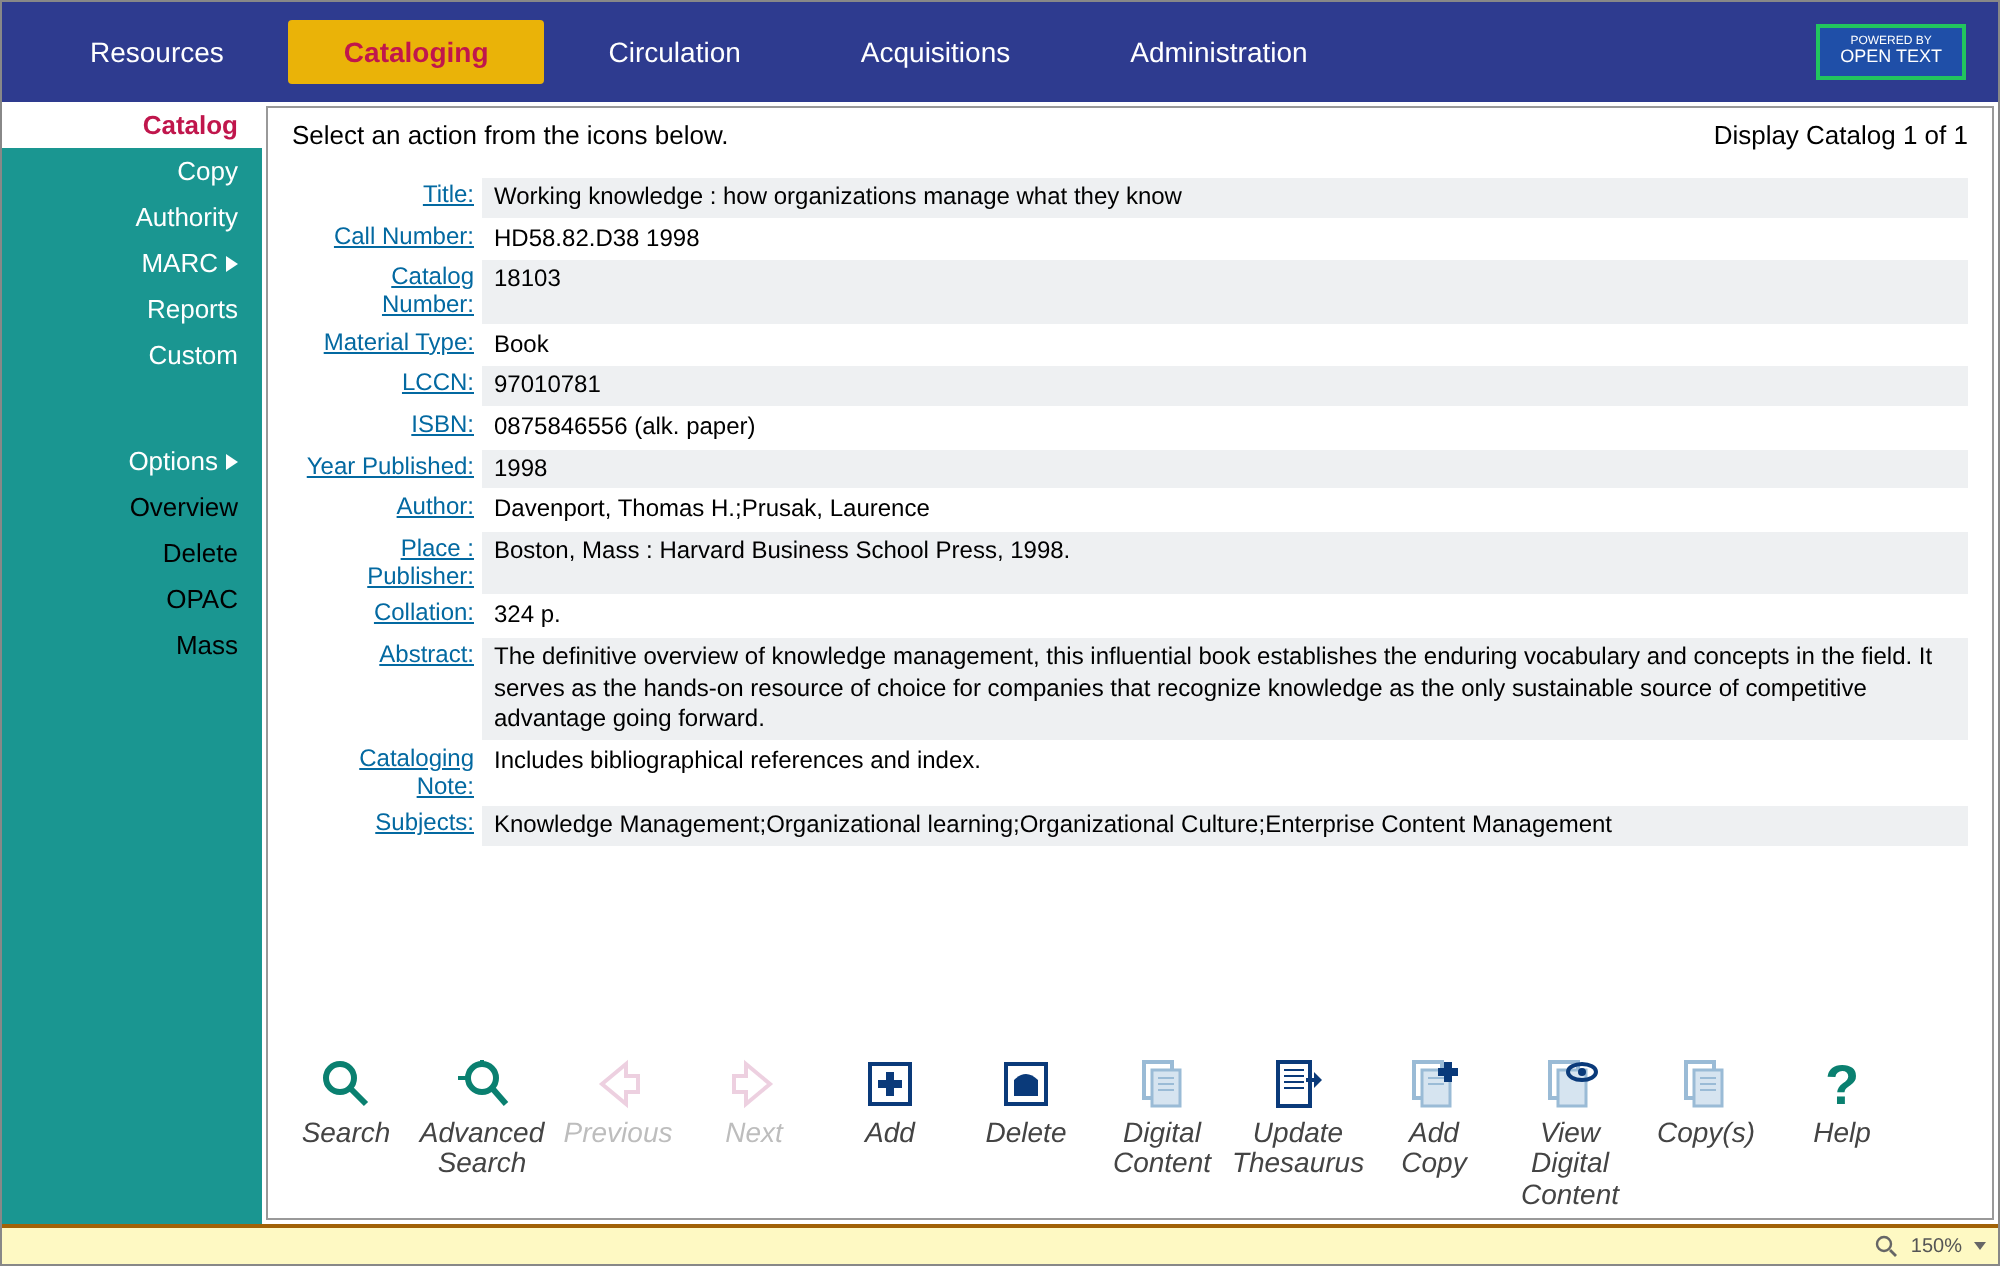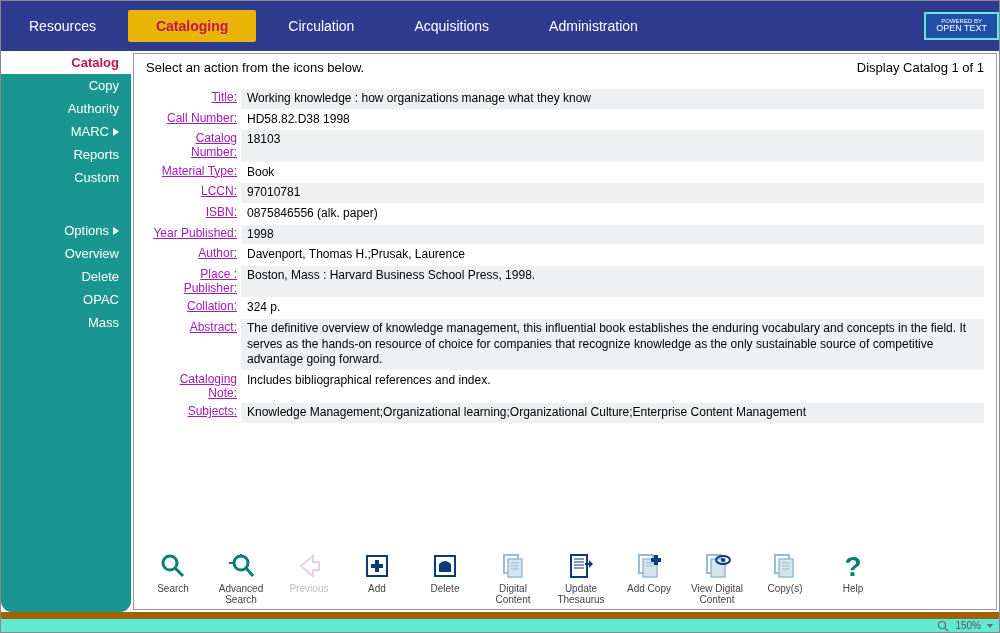--- a/index.html
+++ b/index.html
@@ -1,51 +1,51 @@
 <!DOCTYPE html>
 <html><head>
 <meta charset="utf-8">
 <style>
 * { box-sizing: border-box; margin: 0; padding: 0; }
 body { font-family: Arial, sans-serif; font-size: 12px; background: #fff; width: 1000px; height: 633px; overflow: hidden; border: 1px solid #888; }
 
 
-.topnav { background: #2e3b8f; height: 50px; display: flex; align-items: center; padding: 0 0; gap: 4px; }
+.topnav { background: #2e3b8f; height: 50px; display: flex; align-items: center; padding: 0 16px; gap: 4px; }
 .topnav-item { color: #fff; font-size: 14px; padding: 8px 28px; cursor: pointer; white-space: nowrap; }
 .topnav-item.active { background: #eab308; color: #c0164c; font-weight: bold; border-radius: 2px; }
-.logo { margin-left: auto; background: #1f4fa8; border: 2px solid #5eead4; color: #fff; font-size: 9px; line-height: 1.1; text-align: center; padding: 4px 10px; }
+.logo { margin-left: auto; background: #1f4fa8; border: 2px solid #22c55e; color: #fff; font-size: 9px; line-height: 1.1; text-align: center; padding: 4px 10px; }
 .logo .small { font-size: 6px; }
 
 
 .container { display: flex; height: calc(100% - 50px - 20px); }
-.sidebar { width: 130px; background: #1a9691; display: flex; flex-direction: column; border-radius: 11px; }
+.sidebar { width: 130px; background: #1a9691; display: flex; flex-direction: column; }
 .sidebar-item { color: #fff; font-size: 13px; text-align: right; padding: 4px 12px 4px 0; cursor: pointer; display: flex; justify-content: flex-end; align-items: center; gap: 4px; }
 .sidebar-item.active { background: #fff; color: #c0164c; font-weight: bold; }
-.sidebar-item.yellow { color: #ffffff; }
+.sidebar-item.yellow { color: #000000; }
 .sidebar-gap { height: 30px; }
 .triangle { width: 0; height: 0; border-top: 4px solid transparent; border-bottom: 4px solid transparent; border-left: 6px solid #fff; display: inline-block; }
 
 
 .main { flex: 1; background: #fff; display: flex; flex-direction: column; border: 1px solid #999; margin: 2px; position: relative; }
 .main-header { display: flex; justify-content: space-between; padding: 6px 12px; font-size: 13px; border-bottom: 0; }
 .fields { padding: 8px 12px; overflow-y: auto; flex: 1; }
 .row { display: flex; margin-bottom: 1px; }
 .row:nth-child(odd) .val { background: #eef0f2; }
-.lab { width: 95px; text-align: right; color: #a21caf; text-decoration: underline; font-size: 12px; padding: 2px 4px; cursor: pointer; line-height: 1.15; }
+.lab { width: 95px; text-align: right; color: #0369a1; text-decoration: underline; font-size: 12px; padding: 2px 4px; cursor: pointer; line-height: 1.15; }
 .val { flex: 1; font-size: 12px; padding: 2px 6px; line-height: 1.3; }
 
 
 .toolbar { display: flex; gap: 14px; padding: 8px 12px 4px; border-top: 0; background: #fff; flex-wrap: nowrap; }
 .tool { display: flex; flex-direction: column; align-items: center; width: 54px; cursor: pointer; color: #444; }
 .tool .icon { width: 30px; height: 30px; display: flex; align-items: center; justify-content: center; }
-.tool .lbl { font-size: 10px; text-align: center; line-height: 1.1; margin-top: 2px; }
+.tool .lbl { font-size: 14px; text-align: center; line-height: 1.1; margin-top: 2px; font-style: italic; }
 .tool.dim { opacity: .35; }
 
 
-.statusbar { height: 20px; background: #5eead4; border-top: 7px solid #a16207; display: flex; justify-content: flex-end; align-items: center; padding: 0 6px; font-size: 10px; color: #555; gap: 6px; }
+.statusbar { height: 20px; background: #fef9c3; border-top: 2px solid #a16207; display: flex; justify-content: flex-end; align-items: center; padding: 0 6px; font-size: 10px; color: #555; gap: 6px; }
 
 svg { display: block; }
 </style>
 </head>
 <body>
 
 <div class="topnav">
     <div class="topnav-item">Resources</div>
     <div class="topnav-item active">Cataloging</div>
     <div class="topnav-item">Circulation</div>
@@ -178,20 +178,28 @@
           <div class="lbl">Advanced Search</div>
         </div>
         <div class="tool dim">
           <div class="icon">
             <svg width="28" height="28" viewBox="0 0 28 28">
               <path d="M18 4 L6 14 L18 24 L18 18 L24 18 L24 10 L18 10 Z" fill="none" stroke="#cc7aa8" stroke-width="2"></path>
             </svg>
           </div>
           <div class="lbl">Previous</div>
         </div>
+        <div class="tool dim">
+          <div class="icon">
+            <svg width="28" height="28" viewBox="0 0 28 28">
+              <path d="M10 4 L22 14 L10 24 L10 18 L4 18 L4 10 L10 10 Z" fill="none" stroke="#cc7aa8" stroke-width="2"></path>
+            </svg>
+          </div>
+          <div class="lbl">Next</div>
+        </div>
         <div class="tool">
           <div class="icon">
             <svg width="28" height="28" viewBox="0 0 28 28">
               <rect x="4" y="4" width="20" height="20" fill="none" stroke="#0a3a7a" stroke-width="2"></rect>
               <line x1="14" y1="8" x2="14" y2="20" stroke="#0a3a7a" stroke-width="4"></line>
               <line x1="8" y1="14" x2="20" y2="14" stroke="#0a3a7a" stroke-width="4"></line>
             </svg>
           </div>
           <div class="lbl">Add</div>
         </div>

